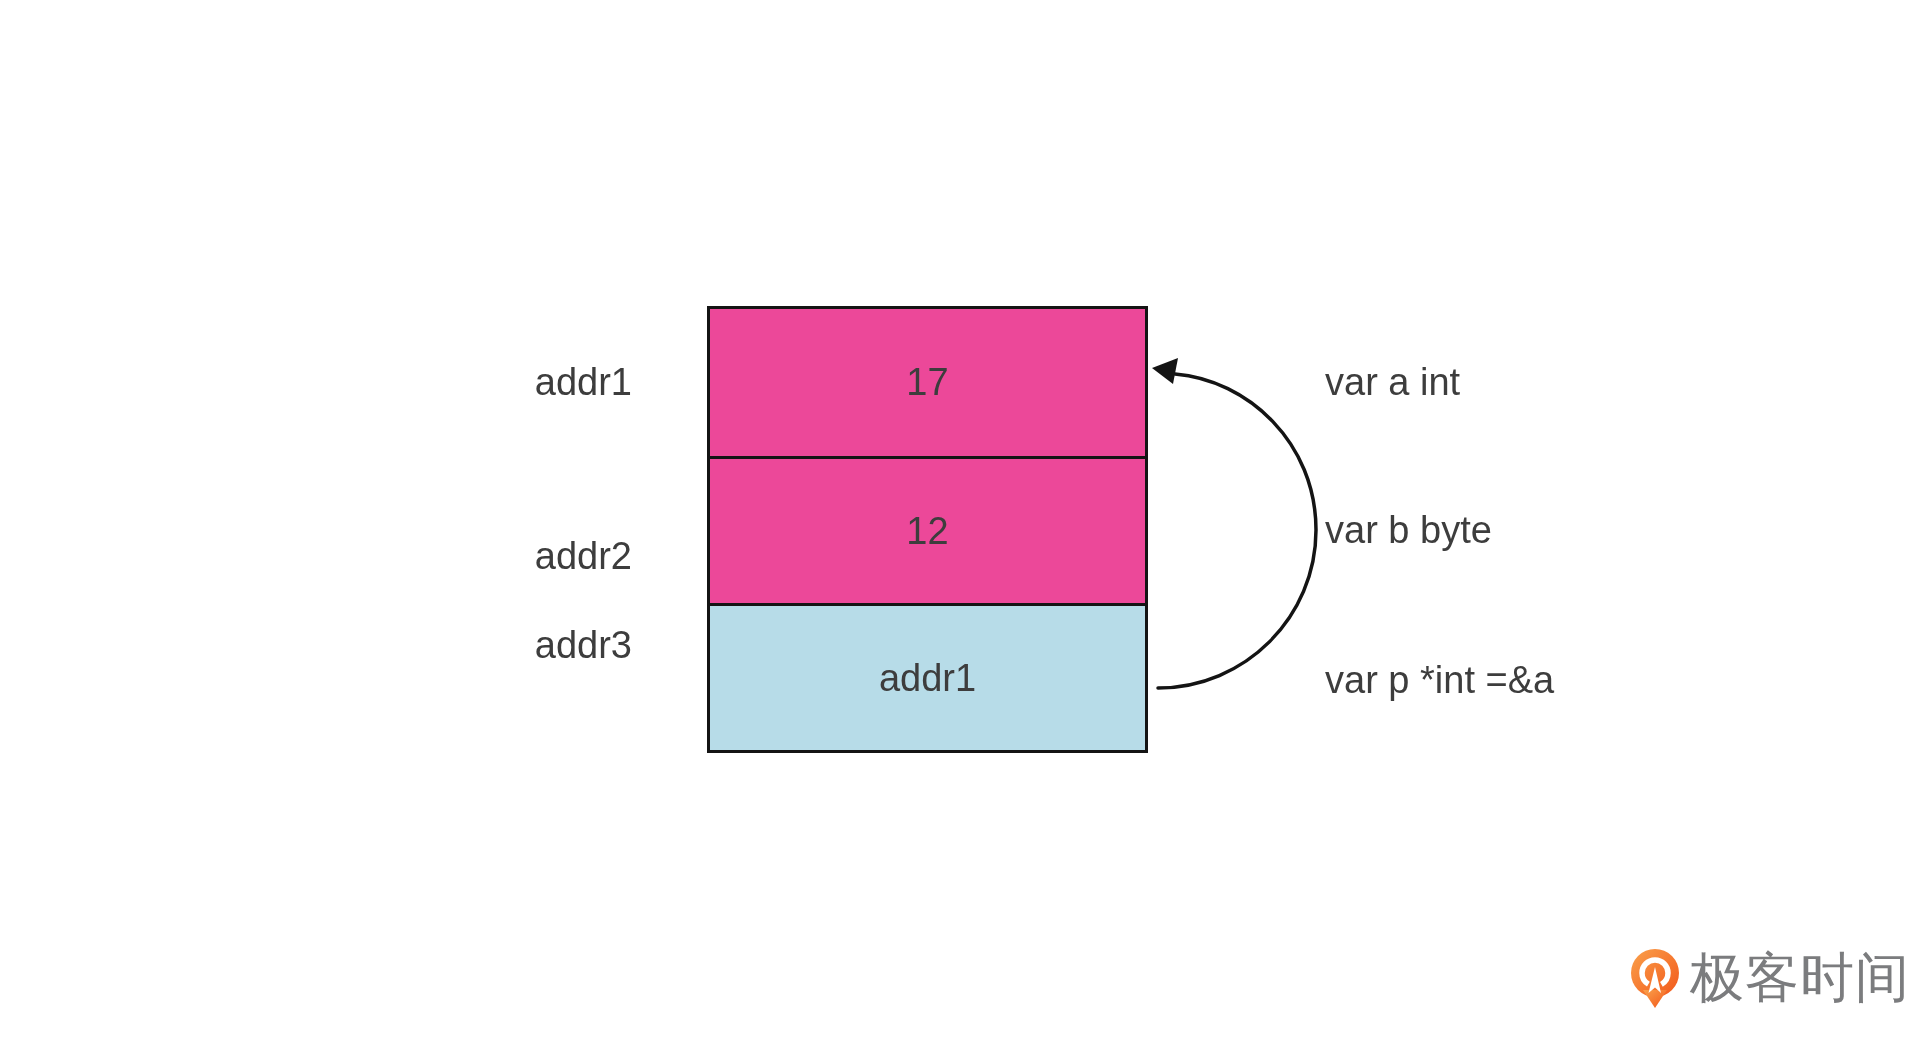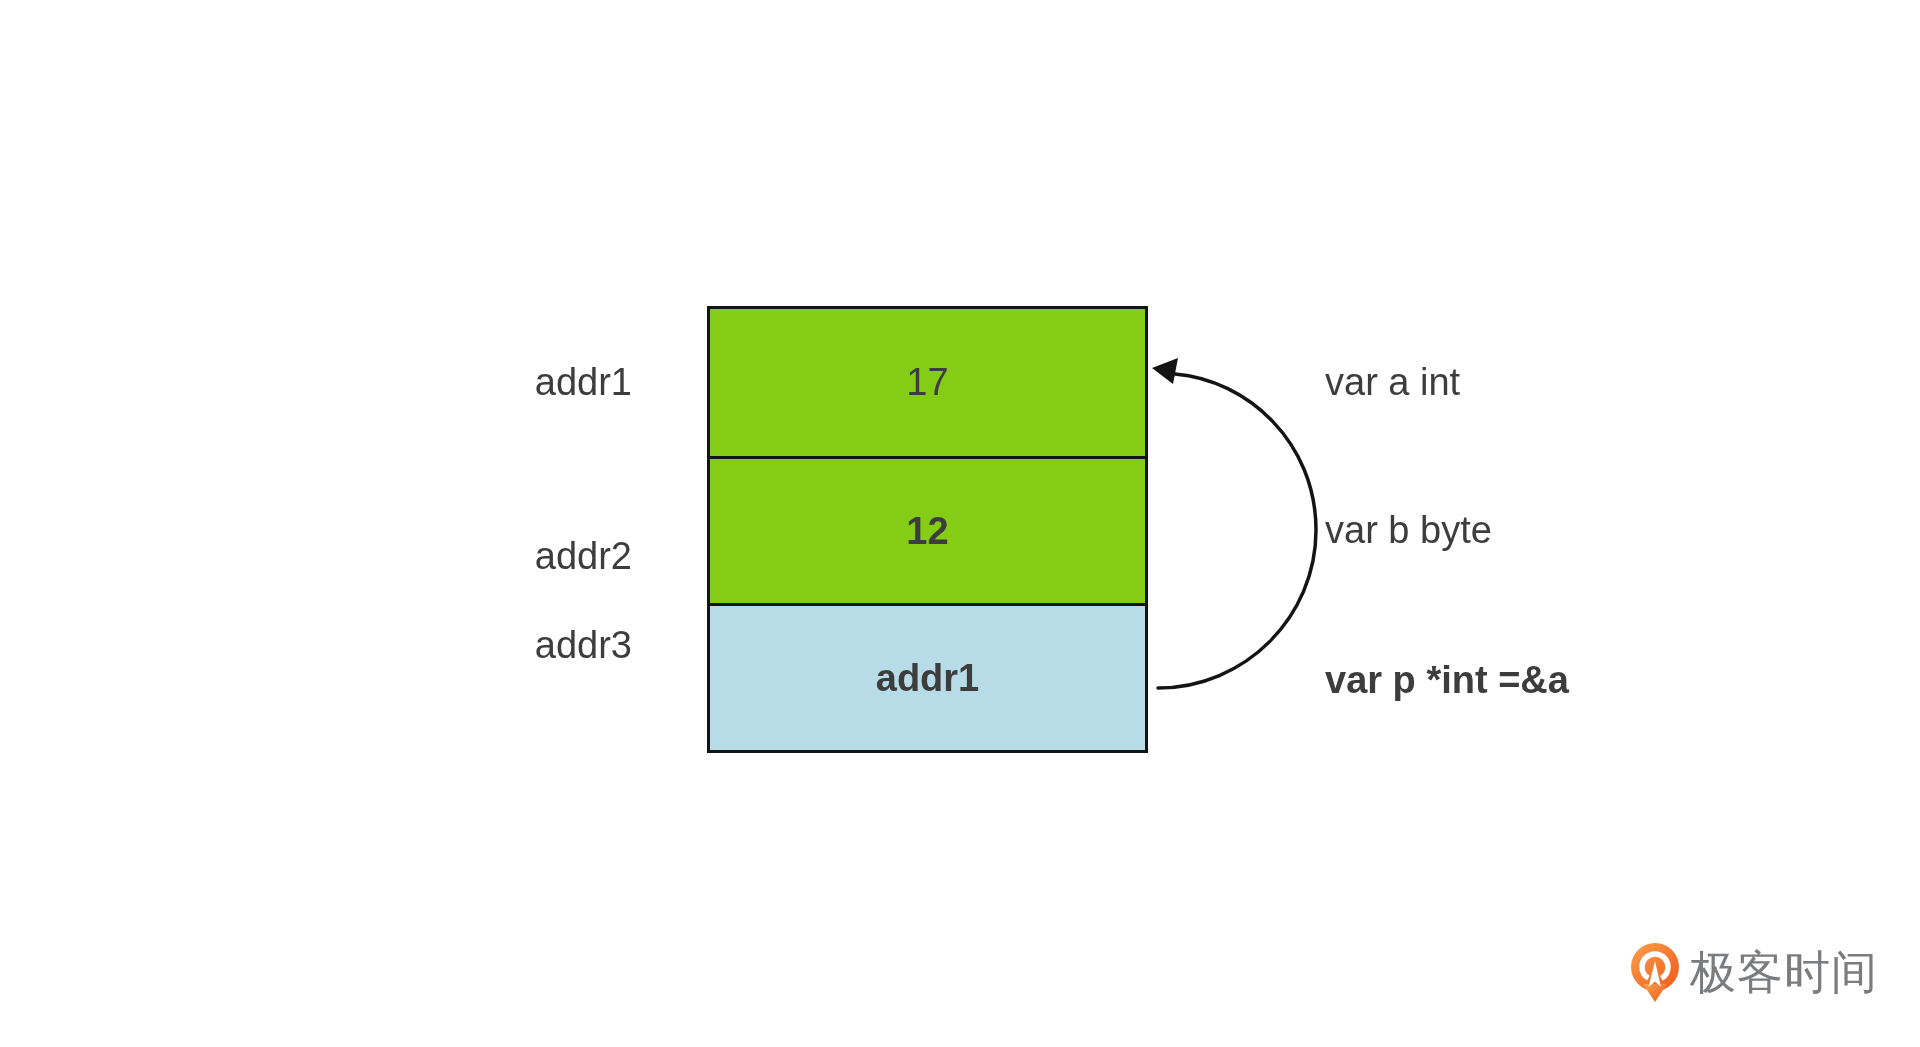--- a/index.html
+++ b/index.html
@@ -13,32 +13,32 @@
   }
   .stage { position: absolute; inset: 0; width: 1920px; height: 939px; }
 
   
   .mem-table {
     position: absolute;
     left: 707px; top: 306px;
     width: 441px; height: 447px;
     border: 3px solid #141414;
     box-sizing: border-box;
-    background: #84cc16;
+    background: #ec4899;
   }
   .mem-row {
     height: 147px;
     box-sizing: border-box;
     display: flex;
     align-items: center;
     justify-content: center;
     font-size: 38px;
     color: #3d3d3d;
   }
-  .mem-row + .mem-row { border-top: 3px solid #141414; font-weight: bold; }
+  .mem-row + .mem-row { border-top: 3px solid #141414; }
   .mem-row.highlight { background: #b7dce8; }
 
   
   .addr-label {
     position: absolute;
     left: 420px; width: 212px;
     text-align: right;
     font-size: 38px;
     line-height: 48px;
     color: #3d3d3d;
@@ -52,40 +52,40 @@
   .var-label {
     position: absolute;
     left: 1325px; width: 400px;
     font-size: 38px;
     line-height: 48px;
     color: #3d3d3d;
     white-space: nowrap;
   }
   .var-1 { top: 358px; }
   .var-2 { top: 506px; }
-  .var-3 { top: 656px; font-weight: bold; }
+  .var-3 { top: 656px; }
 
   
   .arrow-layer {
     position: absolute; inset: 0;
     width: 1920px; height: 1047px;
     pointer-events: none;
   }
 
   
   .logo {
     position: absolute;
     left: 1630px; top: 942px;
     display: flex;
     align-items: center;
   }
   .logo-icon { width: 50px; height: 62px; display: block; }
   .logo-text {
     margin-left: 10px;
-    font-size: 46px;
+    font-size: 54px;
     color: #7b7c7e;
     letter-spacing: 1px;
     white-space: nowrap;
   }
 </style>
 </head>
 <body>
 
 <div class="stage">
 

